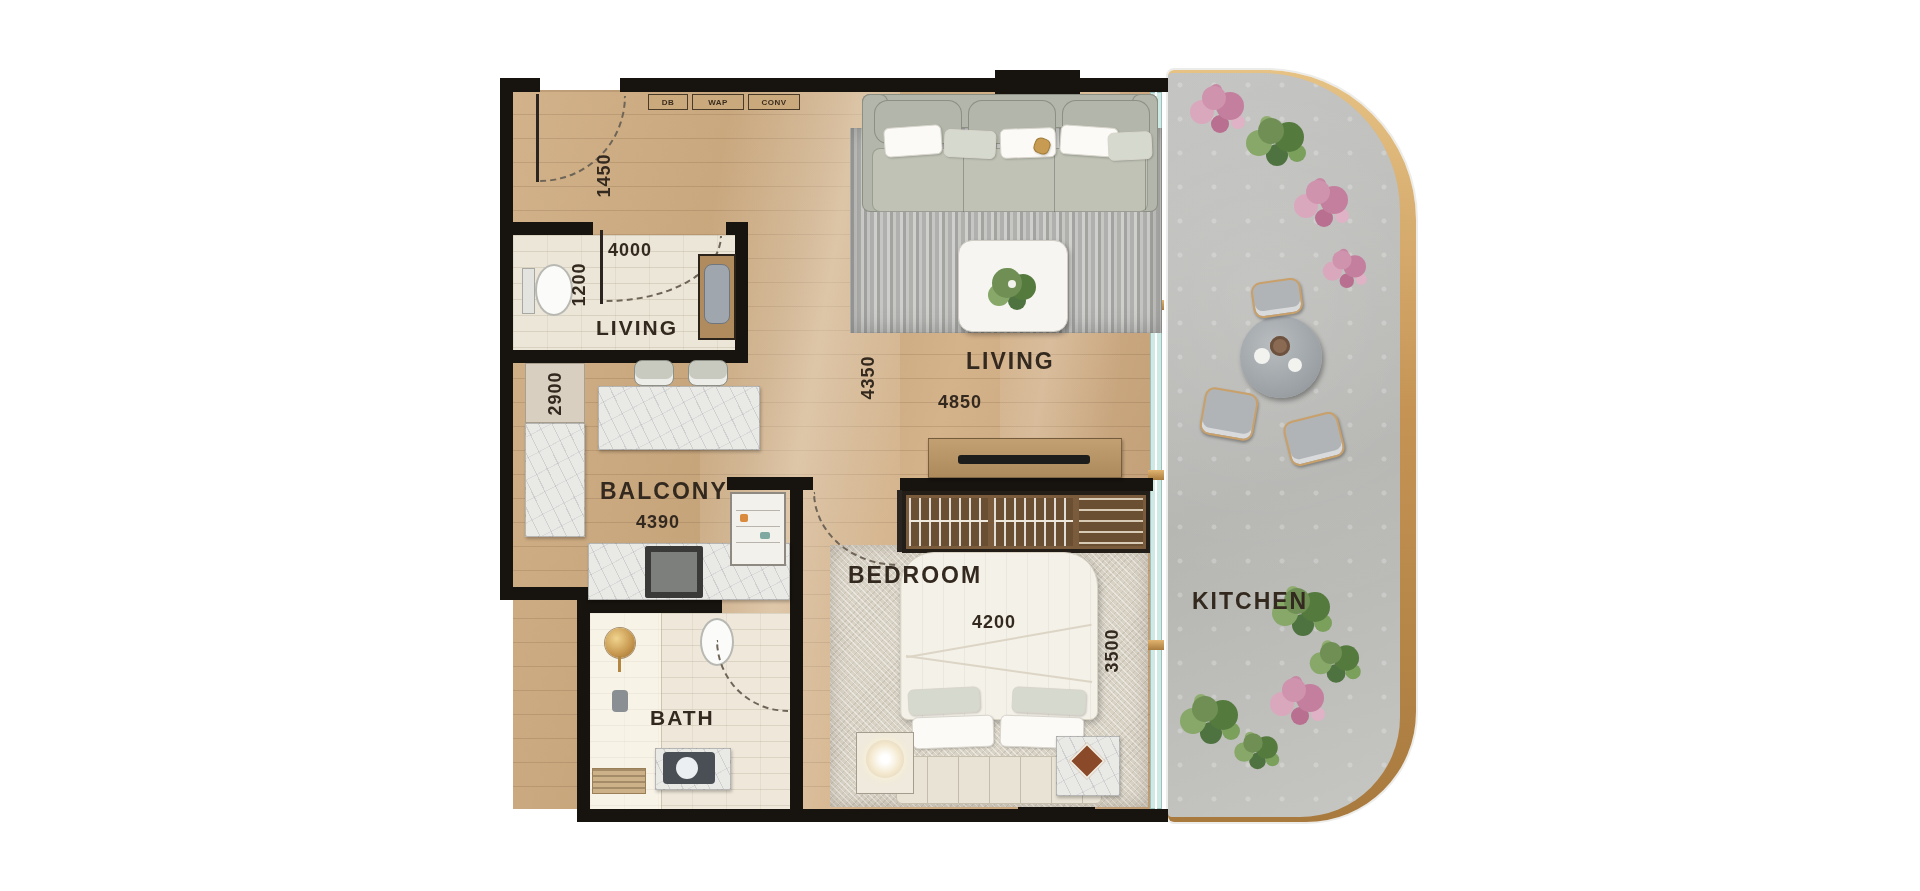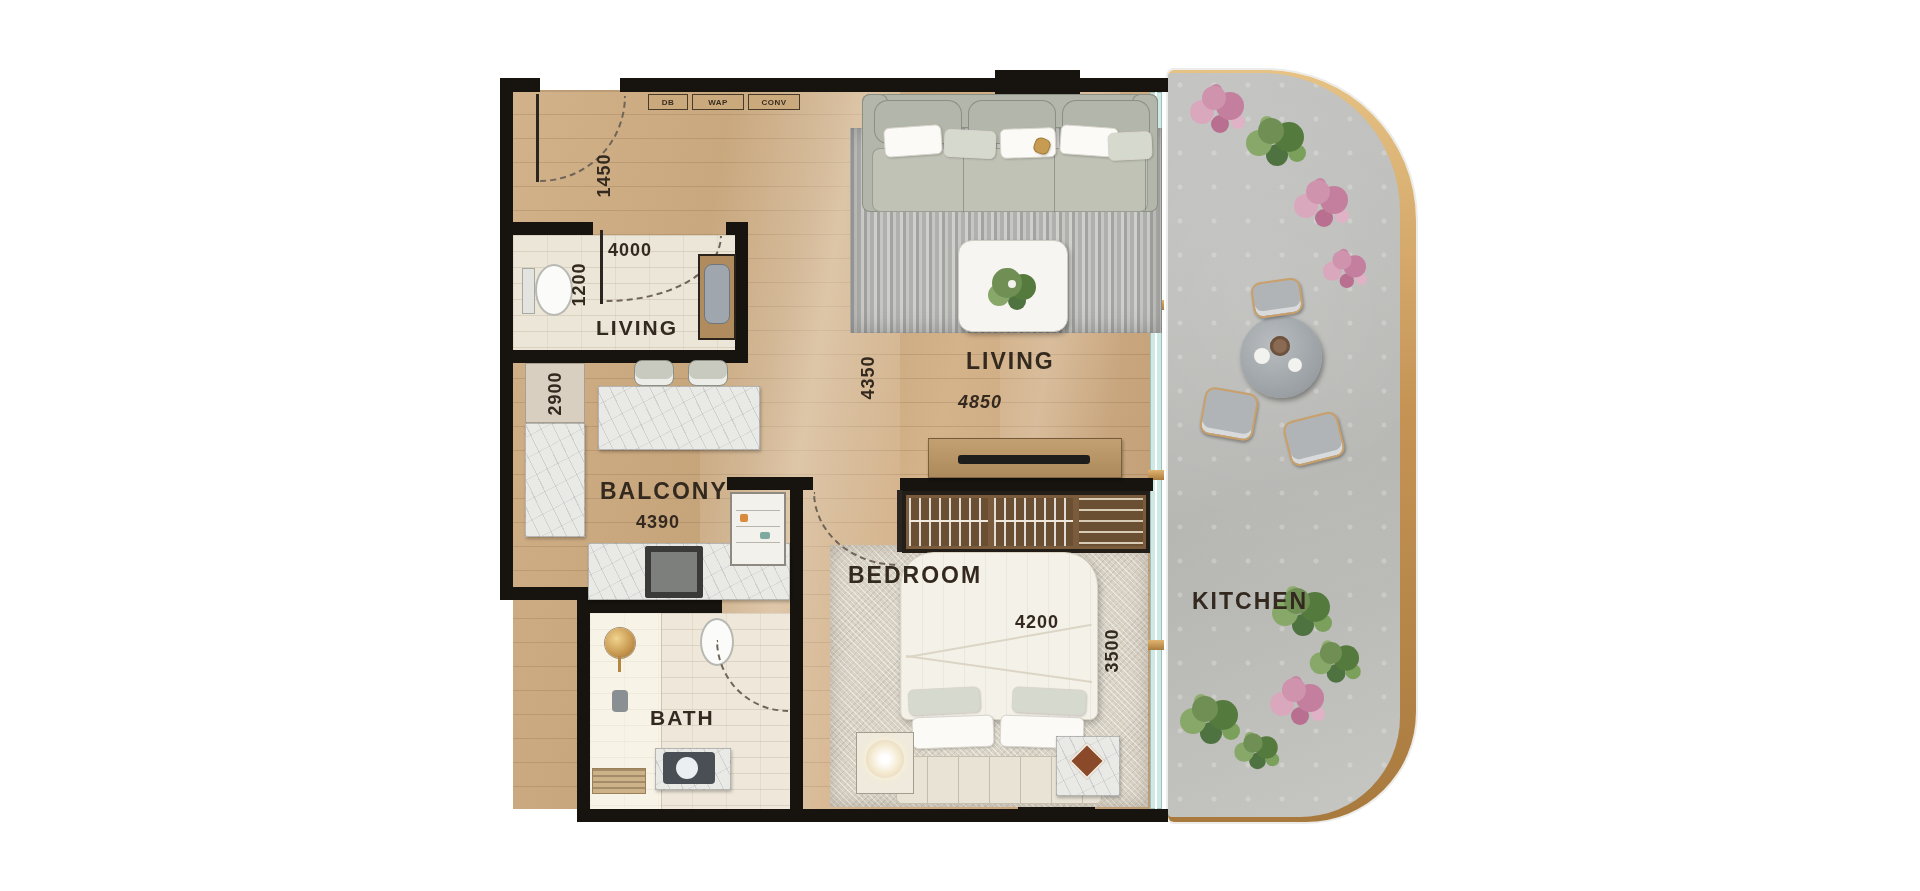--- a/index.html
+++ b/index.html
@@ -250,21 +250,21 @@
   <div class="pillow" style="left:912px; top:716px; width:82px; height:32px; transform:rotate(-2deg);"></div>
   <div class="pillow" style="left:1000px; top:716px; width:84px; height:32px; transform:rotate(2deg);"></div>
   <div class="headboard" style="left:896px; top:756px; width:206px; height:48px;"></div>
 
   <div class="nightstand" style="left:856px; top:732px; width:58px; height:62px; background:#efeadd;"></div>
   <div class="lamp" style="left:866px; top:740px; width:38px; height:38px;"></div>
   <div class="marble" style="left:1056px; top:736px; width:64px; height:60px;"></div>
   <div class="diamond" style="left:1074px; top:748px; width:26px; height:26px;"></div>
 
   <div class="room-label" style="left:848px; top:562px;">BEDROOM</div>
-  <div class="dim" style="left:972px; top:612px;margin-left:43px;">4200</div>
+  <div class="dim" style="left:972px; top:612px;">4200</div>
   <div class="vwrap dim" style="left:1100px; top:612px; width:24px; height:76px;">
     <span>3500</span>
   </div>
 
   <div class="rug" style="left:850px; top:128px; width:312px; height:205px;"></div>
   <div class="sofa-part" style="left:862px; top:94px; width:296px; height:34px;"></div>
   <div class="sofa-part" style="left:862px; top:94px; width:26px; height:118px;"></div>
   <div class="sofa-part" style="left:1132px; top:94px; width:26px; height:118px;"></div>
   <div class="sofa-part" style="left:874px; top:100px; width:88px; height:44px; border-radius:14px;"></div>
   <div class="sofa-part" style="left:968px; top:100px; width:88px; height:44px; border-radius:14px;"></div>
@@ -278,15 +278,15 @@
   <div class="pillow grey" style="left:1108px; top:132px; width:44px; height:28px; transform:rotate(-3deg);"></div>
 
   <div class="coffee-table" style="left:958px; top:240px; width:110px; height:92px;"></div>
   <div class="plant-ball" style="left:992px; top:268px; width:30px; height:30px; background:#6f8f55; box-shadow:16px 4px 0 -2px #557a3e, -8px 12px 0 -4px #87a868, 10px 18px 0 -6px #4f7340, 2px -8px 0 -8px #9ab87a;"></div>
   <div class="plant-ball" style="left:1008px; top:280px; width:8px; height:8px; background:#f3f2ec;"></div>
 
   <div class="vwrap dim" style="left:856px; top:342px; width:24px; height:70px;">
     <span>4350</span>
   </div>
   <div class="room-label" style="left:966px; top:348px;">LIVING</div>
-  <div class="dim" style="left:958px; top:392px;font-style:italic;">4850</div>
+  <div class="dim" style="left:938px; top:392px;">4850</div>
 
 </div>
 
 </body></html>

